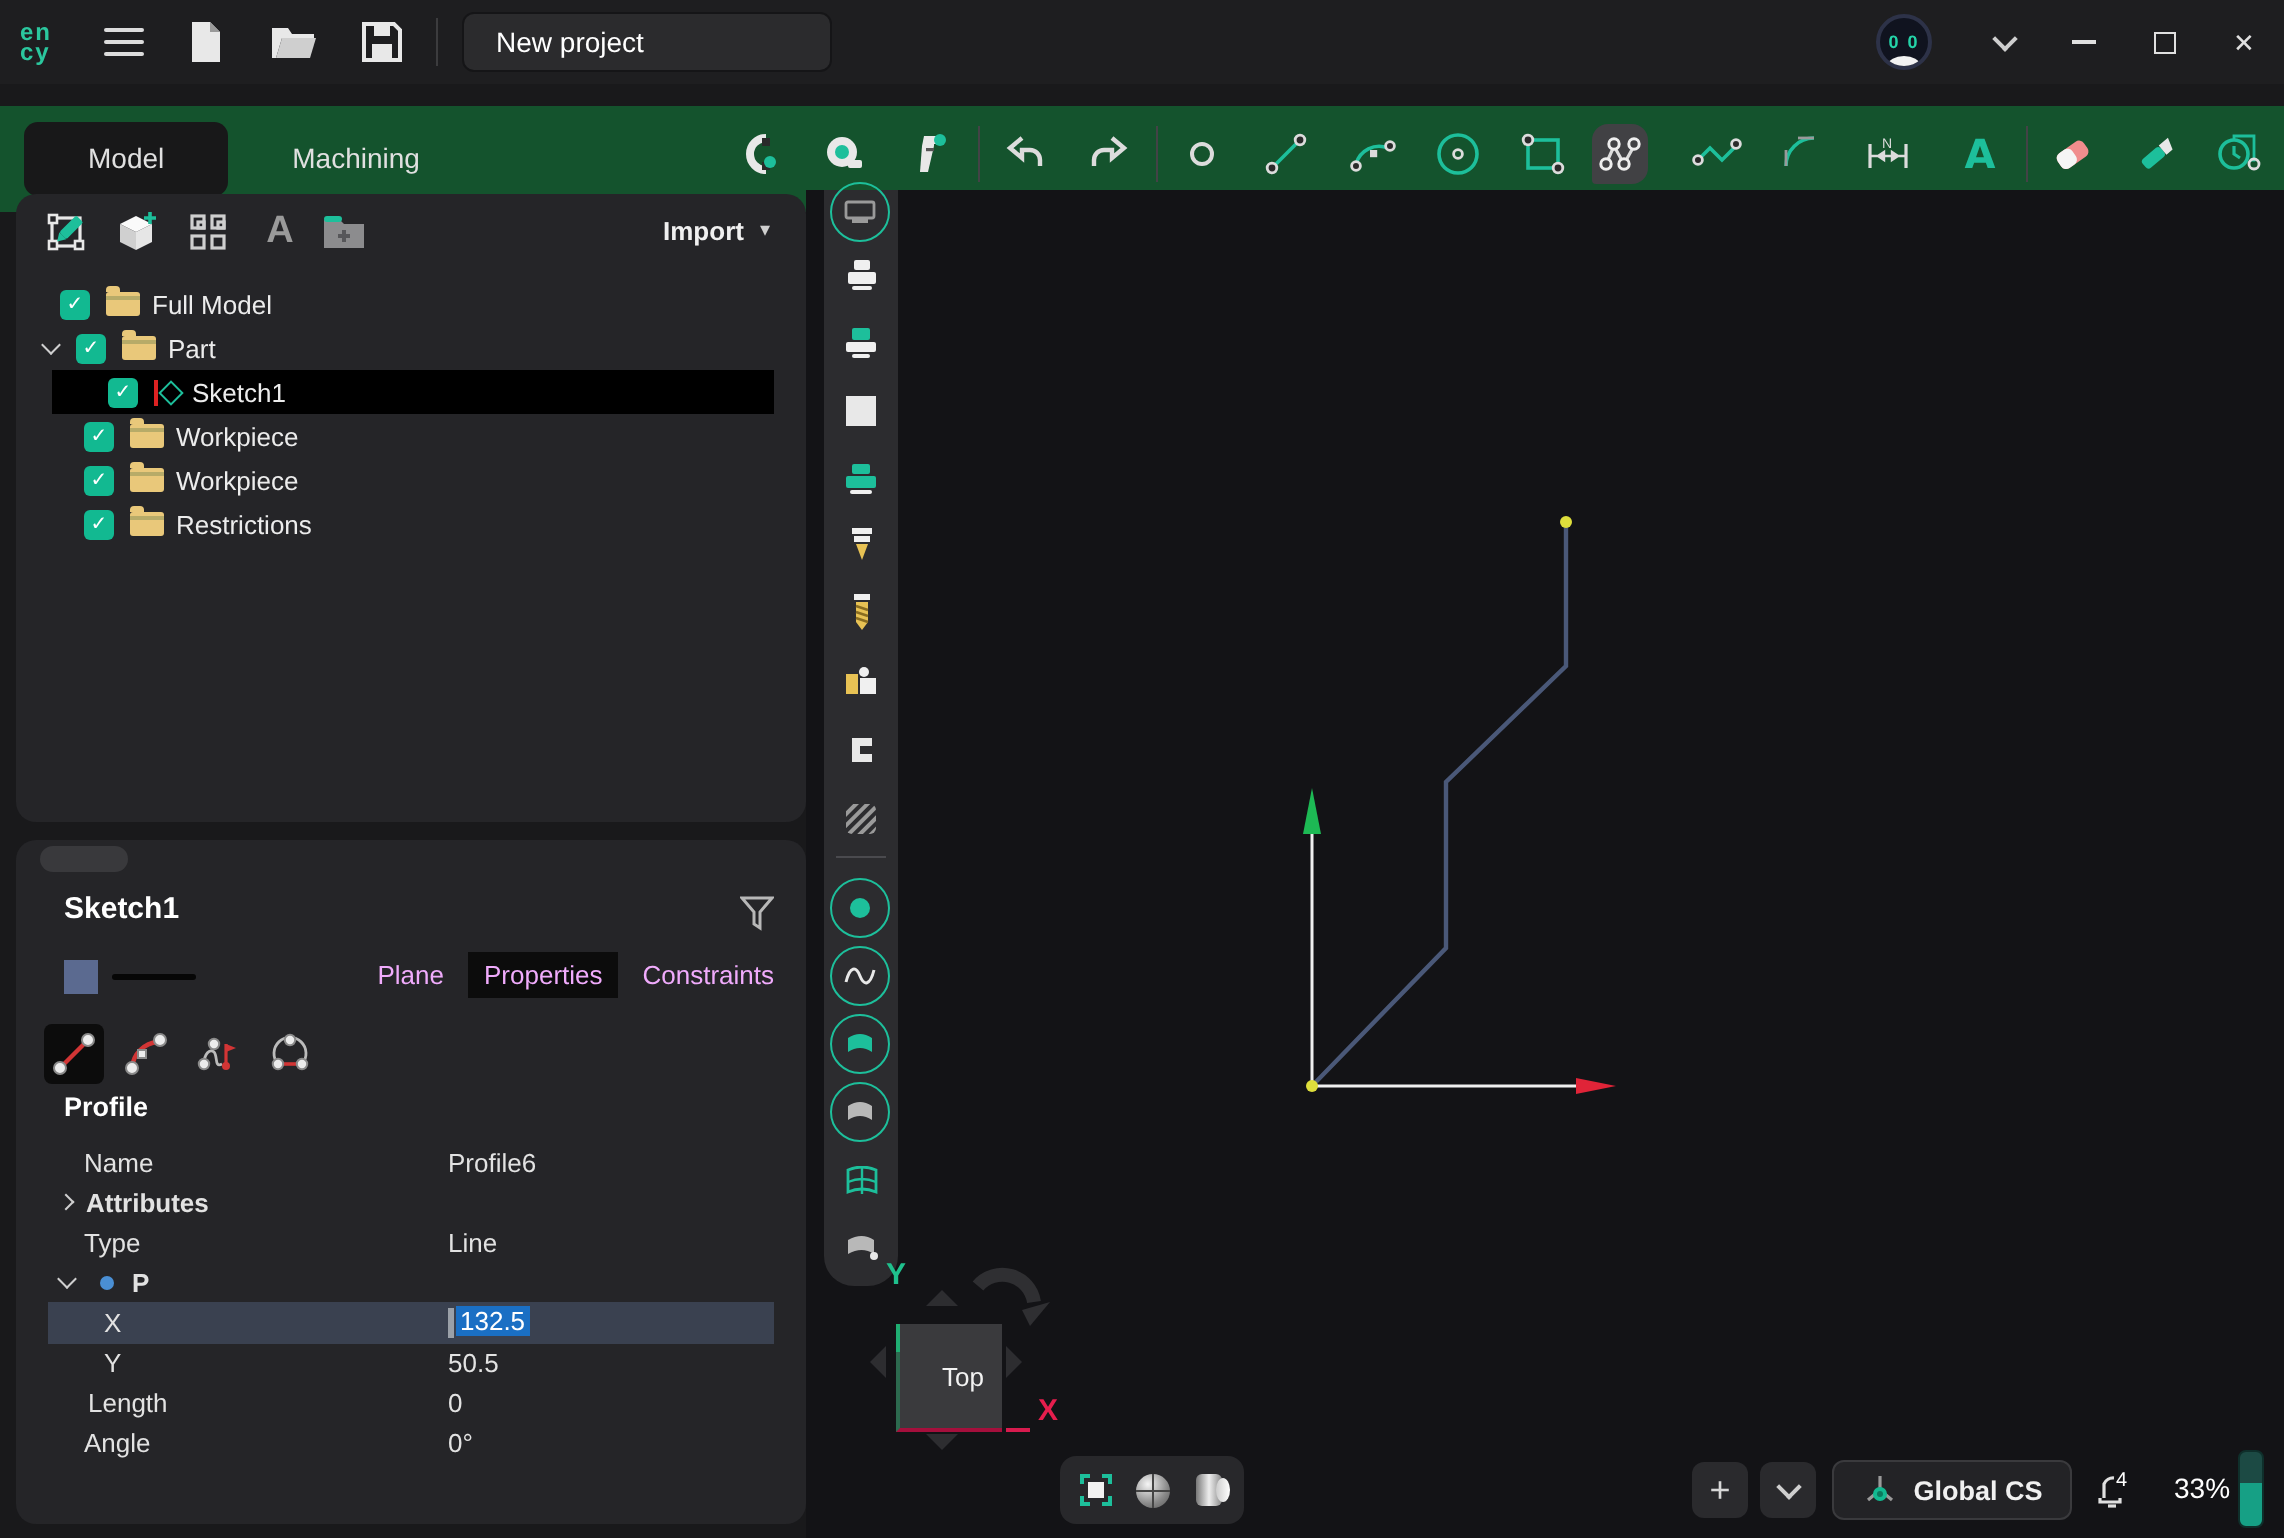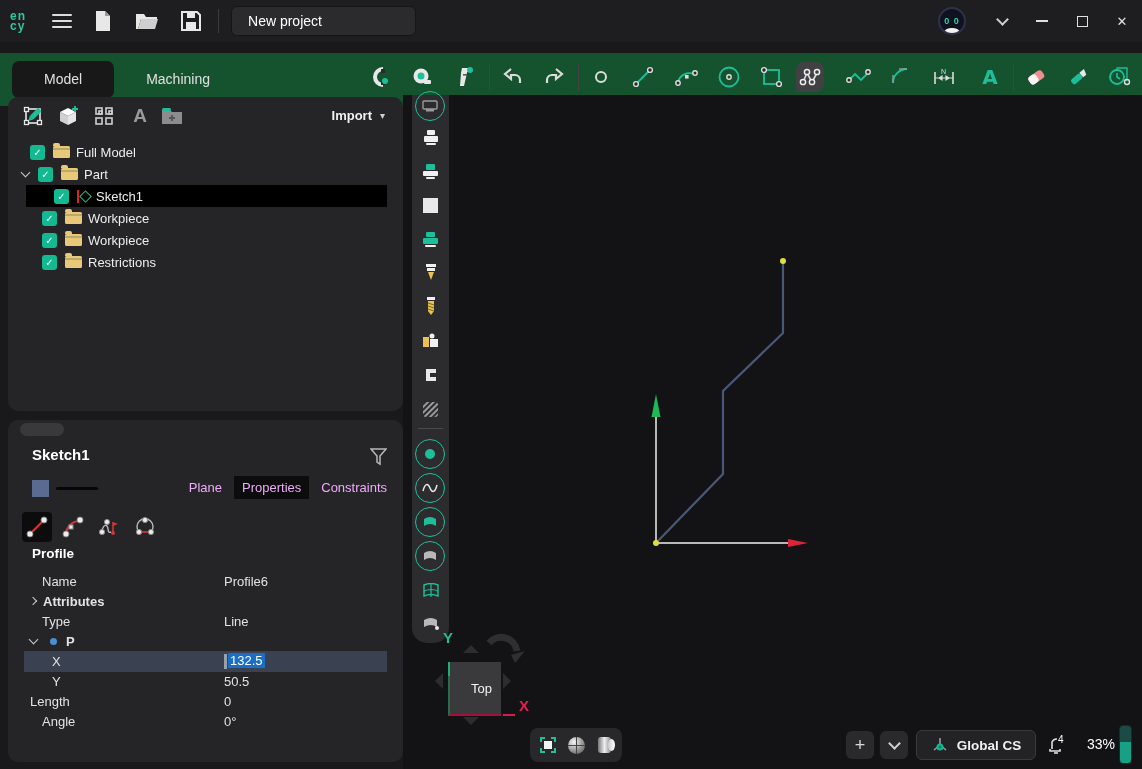--- a/index.html
+++ b/index.html
@@ -468,21 +468,21 @@
     <div class="xrow-bg"></div>
     <div class="prow" style="top:231px">
       <span style="margin-left:44px">X</span>
       <span class="val"><span class="cursor-bar"></span><span class="sel-blue">132.5</span></span>
     </div>
     <div class="prow" style="top:251px">
       <span style="margin-left:44px">Y</span>
       <span class="val">50.5</span>
     </div>
     <div class="prow" style="top:271px">
-      <span style="margin-left:22px">Length</span>
+      <span style="margin-left:36px">Length</span>
       <span class="val">0</span>
     </div>
     <div class="prow" style="top:291px">
       <span style="margin-left:34px">Angle</span>
       <span class="val">0°</span>
     </div>
   </div>
 
   <div class="viewport">
 

